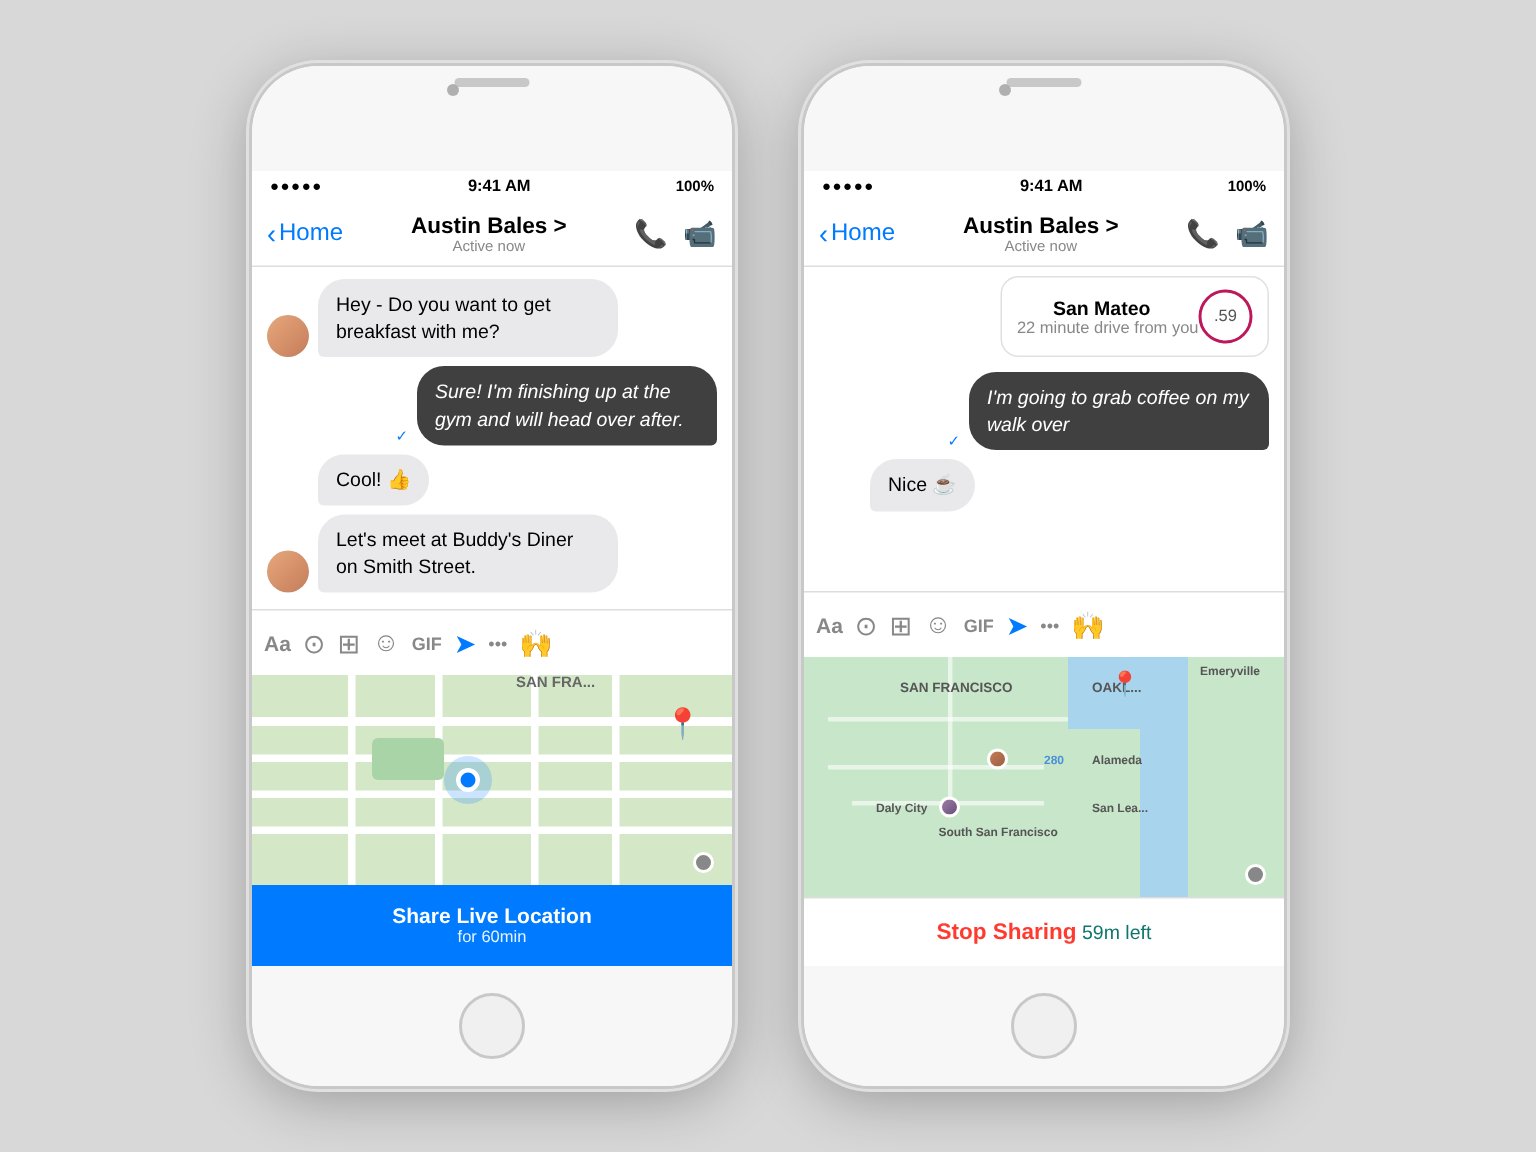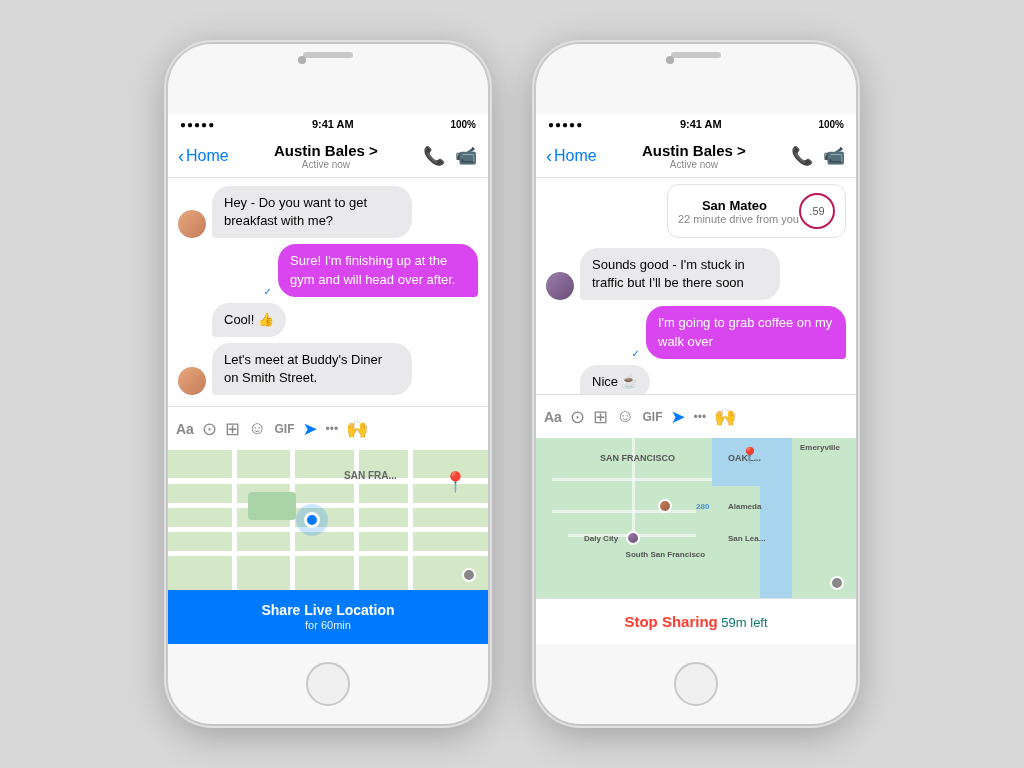--- a/index.html
+++ b/index.html
@@ -166,23 +166,24 @@
       border-radius: 18px;
       font-size: 13px;
       line-height: 1.4;
     }
     .bubble.left {
       background: #e9e9eb;
       color: #000;
       border-bottom-left-radius: 4px;
     }
     .bubble.right {
-      background: #d946ef;
+      background: #404040;
       color: white;
       border-bottom-right-radius: 4px;
+      font-style: italic;
     }
     .check-mark { font-size: 10px; color: #007AFF; margin-left: 2px; }
     .timestamp {
       text-align: center;
       font-size: 10px;
       color: #888;
       margin: 4px 0;
     }
 
     
@@ -460,21 +461,21 @@
           <div class="map-road" style="top:55%;left:0;right:0;height:5px;"></div>
           <div class="map-road" style="top:72%;left:0;right:0;height:5px;"></div>
 
           <div class="map-road" style="left:20%;top:0;bottom:0;width:5px;"></div>
           <div class="map-road" style="left:38%;top:0;bottom:0;width:5px;"></div>
           <div class="map-road" style="left:58%;top:0;bottom:0;width:5px;"></div>
           <div class="map-road" style="left:75%;top:0;bottom:0;width:5px;"></div>
 
           <div style="position:absolute;top:30%;left:25%;width:15%;height:20%;background:#a8d4a8;border-radius:4px;"></div>
 
-          <div class="map-label" style="top:20px;left:55%;color:#666;">SAN FRA...</div>
+          <div class="map-label" style="top:0;left:55%;color:#666;">SAN FRA...</div>
 
           <div class="map-location-dot"></div>
 
           <div class="map-pin">📍</div>
 
           <div style="position:absolute;bottom:8px;right:12px;width:14px;height:14px;border-radius:50%;background:#888;border:2px solid white;"></div>
         </div>
       </div>
 
       <div class="share-btn">
@@ -528,28 +529,20 @@
                 <div class="location-subtitle">22 minute drive from you</div>
               </div>
               <div class="location-timer">.59</div>
             </div>
           </div>
         </div>
       </div>
 
       <div class="messages-area">
 
-        <div class="msg-row left">
-          <div class="avatar">
-            <div class="avatar-img group"></div>
-          </div>
-          <div class="bubble left">
-            Sounds good - I'm stuck in traffic but I'll be there soon
-          </div>
-        </div>
 
         <div class="msg-row right">
           <div class="bubble right">
             I'm going to grab coffee on my walk over
           </div>
           <span class="check-mark">✓</span>
         </div>
 
         <div class="msg-row left">
           <div style="width:28px;flex-shrink:0"></div>

